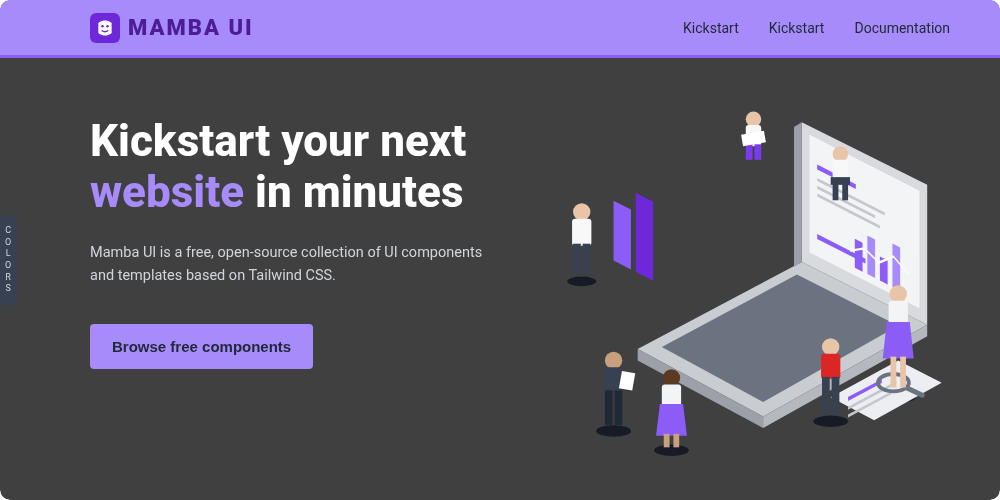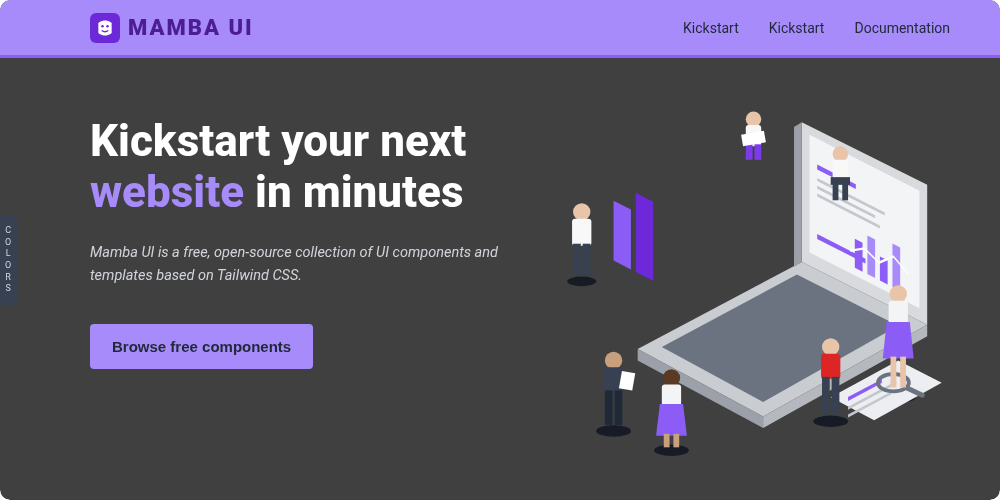--- a/index.html
+++ b/index.html
@@ -74,21 +74,20 @@
       color: #fff;
       margin-bottom: 24px;
     }
     .hero-title .accent { color: #a78bfa; }
     .hero-desc {
       font-size: 14.5px;
       color: #d1d5db;
       line-height: 1.6;
       margin-bottom: 36px;
       max-width: 420px;
-      font-style: italic;
     }
     .cta {
       background: #a78bfa;
       color: #1f2937;
       border: none;
       padding: 14px 22px;
       font-size: 15px;
       font-weight: 700;
       border-radius: 4px;
       cursor: pointer;

